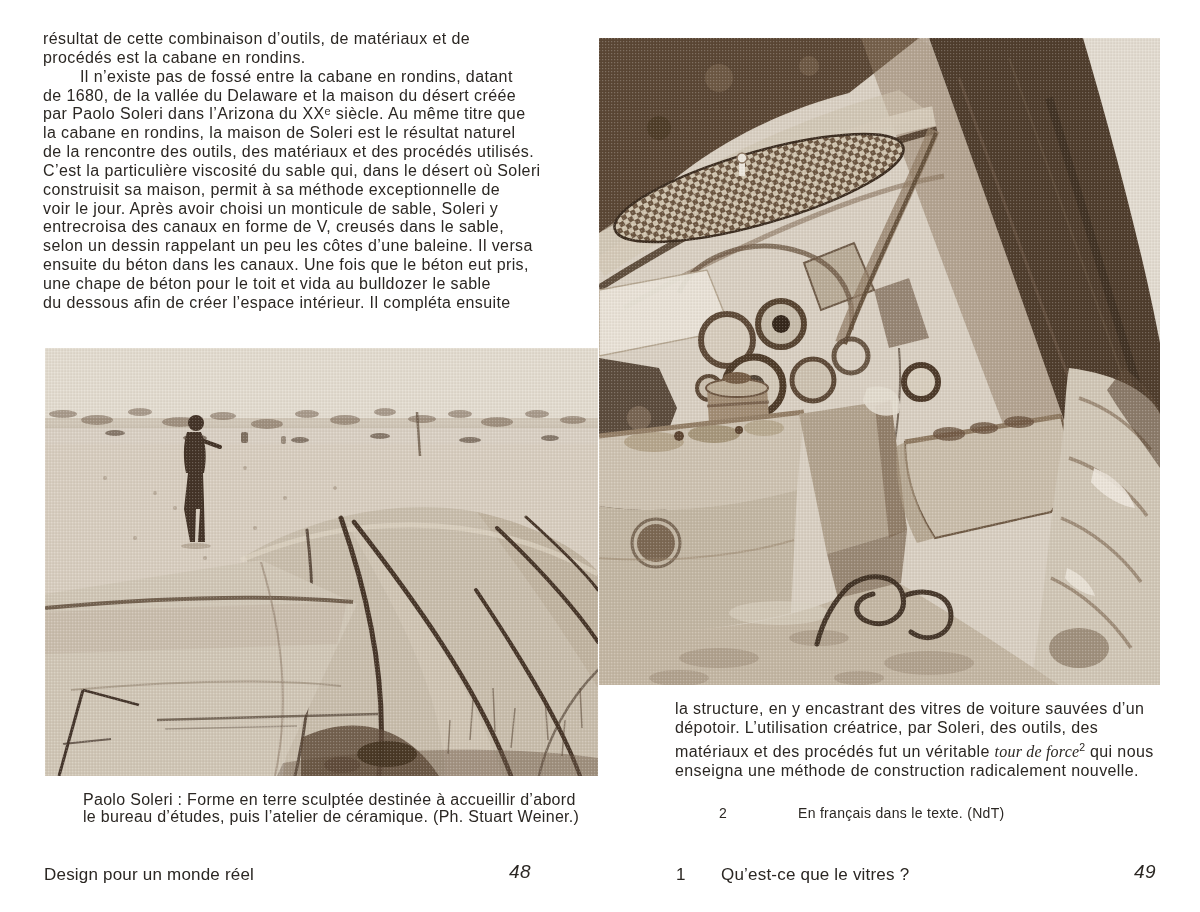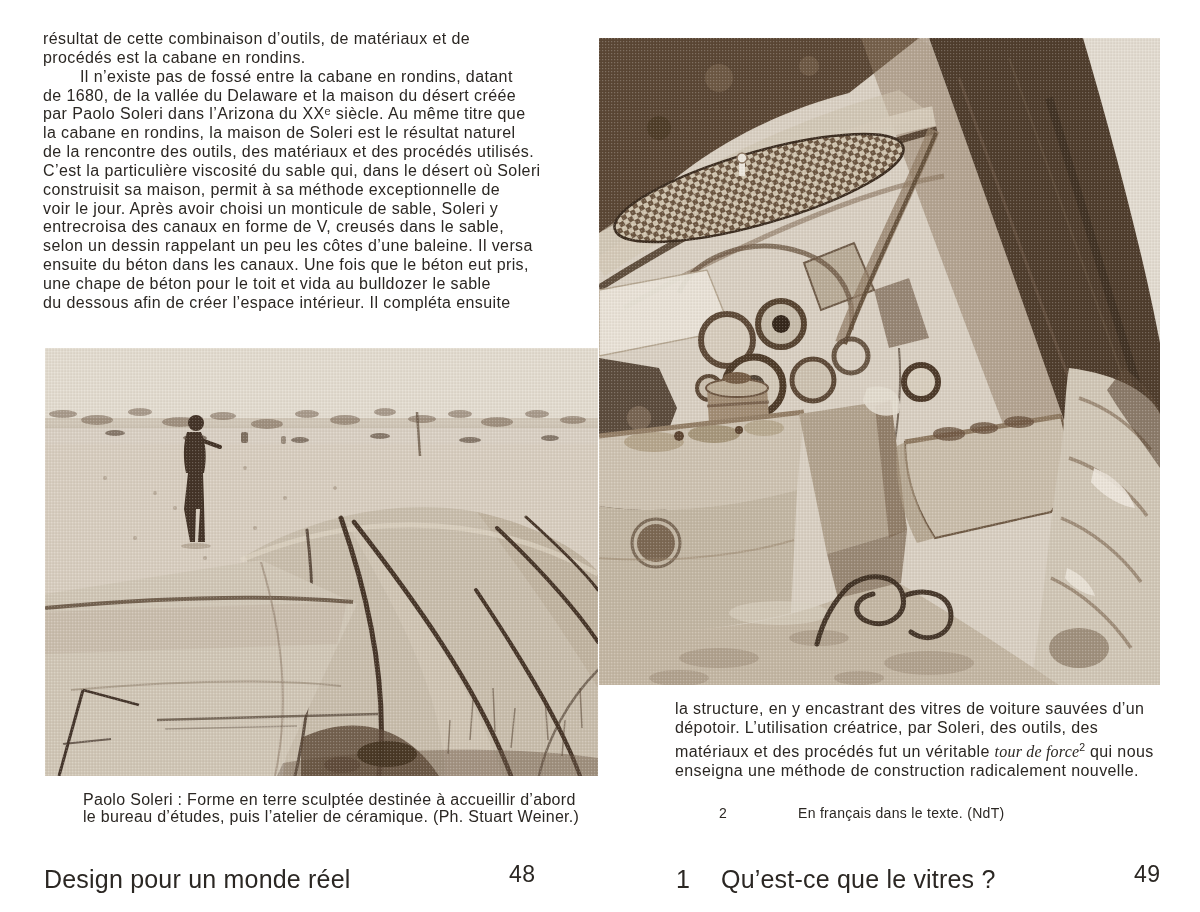--- a/index.html
+++ b/index.html
@@ -14,22 +14,22 @@
   .bodycol{font-size:16px;line-height:18.85px;letter-spacing:0.4px;}
   .bl{white-space:nowrap;}
   .bl.indent{padding-left:37px;}
   .ital{font-family:"Liberation Serif","DejaVu Serif",serif;font-style:italic;letter-spacing:0.2px;}
   sup.fnref{font-size:10.5px;vertical-align:6px;letter-spacing:0;}
   
   .caption{font-size:16px;line-height:17.4px;letter-spacing:0.3px;}
   
   .footnote{font-size:14px;letter-spacing:0.3px;}
   
-  .footer-title{font-size:25px;letter-spacing:0.2px;white-space:nowrap;}
-  .pagenum{font-size:23px;letter-spacing:0.5px;}
+  .footer-title{font-size:17px;letter-spacing:0.2px;white-space:nowrap;}
+  .pagenum{font-size:19px;letter-spacing:0.5px;font-style:italic;}
   
   .photo{overflow:hidden;background:#d8cfc3;}
   .photo svg{display:block;width:100%;height:100%;}
 </style>
 </head>
 <body>
 
 <div class="abs bodycol" style="left:43px;top:30px;">
   <div class="bl">résultat de cette combinaison d’outils, de matériaux et de</div>
   <div class="bl">procédés est la cabane en rondins.</div>

